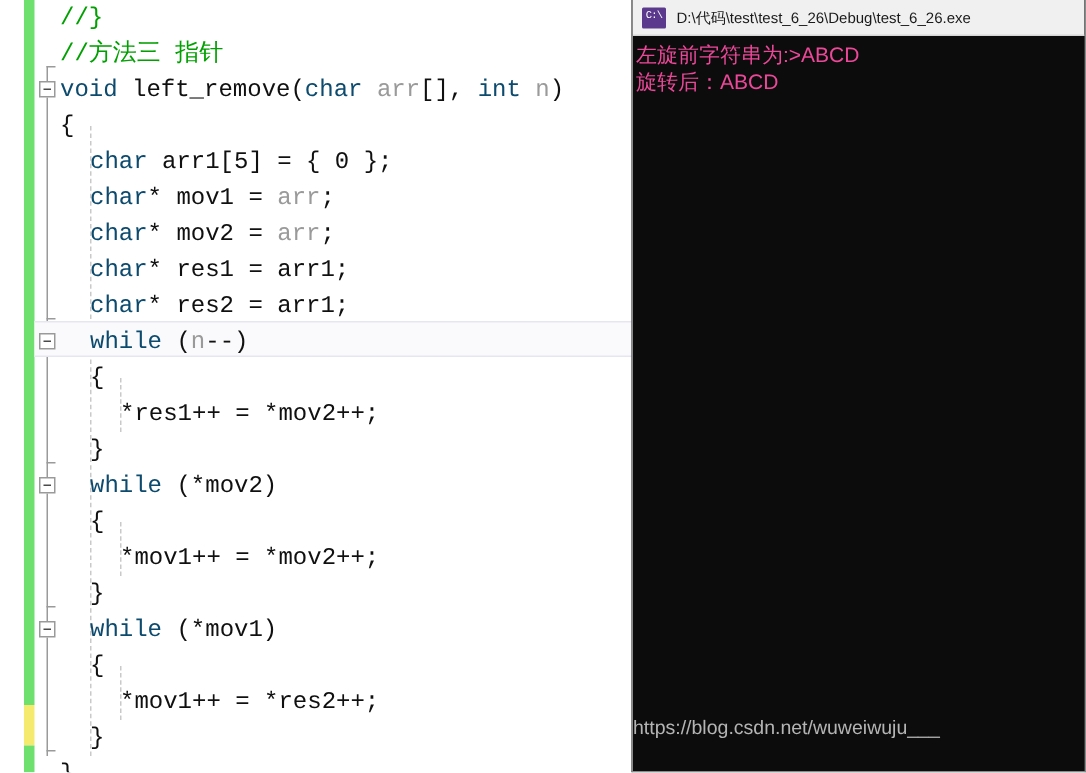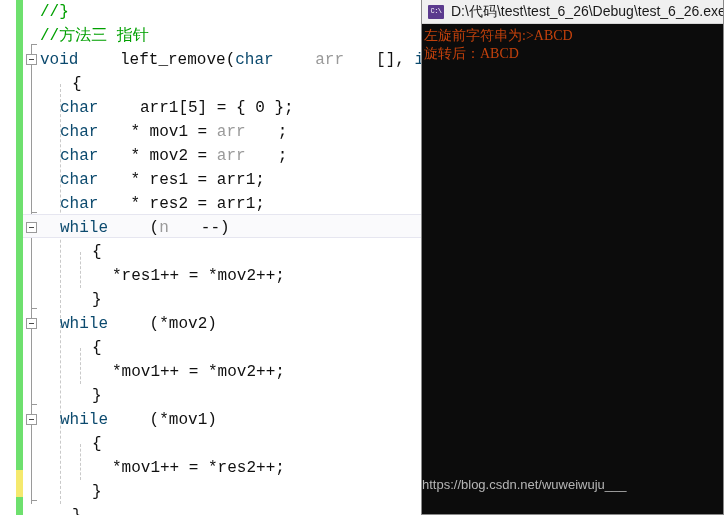--- a/index.html
+++ b/index.html
@@ -100,21 +100,21 @@
   }
   .code-line {
     position: absolute;
     left: 40px;
     height: 24px;
     line-height: 24px;
     white-space: pre;
   }
   .tok-comment  { color: #00a000; }
   .tok-keyword  { color: #0c4a6e; }
-  .tok-plain    { color: #101010; margin-left: 32px; }
+  .tok-plain    { color: #101010; }
   .tok-param    { color: #9a9a9a; }
 
   
   #console-window {
     position: absolute;
     left: 421px;
     top: 0px;
     width: 303px;
     height: 515px;
     background: #0c0c0c;
@@ -148,40 +148,40 @@
   }
   #console-icon span {
     color: #ffffff;
     font-size: 7px;
     font-family: "Liberation Mono", monospace;
     letter-spacing: -0.5px;
     line-height: 1;
   }
   #console-title-text {
     font-family: "Liberation Sans", sans-serif;
-    font-size: 14px;
+    font-size: 10px;
     color: #1a1a1a;
     white-space: nowrap;
     overflow: hidden;
   }
   #console-body {
     position: absolute;
     left: 0;
     top: 24px;
     right: 0;
     bottom: 0;
     background: #0c0c0c;
     padding: 3px 0 0 2px;
     box-sizing: border-box;
   }
   .console-line {
-    font-family: Liberation Serif, serif;
+    font-family: Liberation Sans, sans-serif;
     font-size: 14px;
     line-height: 18px;
-    color: #c2410c;
+    color: #ec4899;
     white-space: pre;
   }
   #console-watermark {
     position: absolute;
     left: 0;
     right: 0;
     bottom: 22px;
     text-align: left;
     font-family: "Liberation Sans", sans-serif;
     font-size: 13px;

